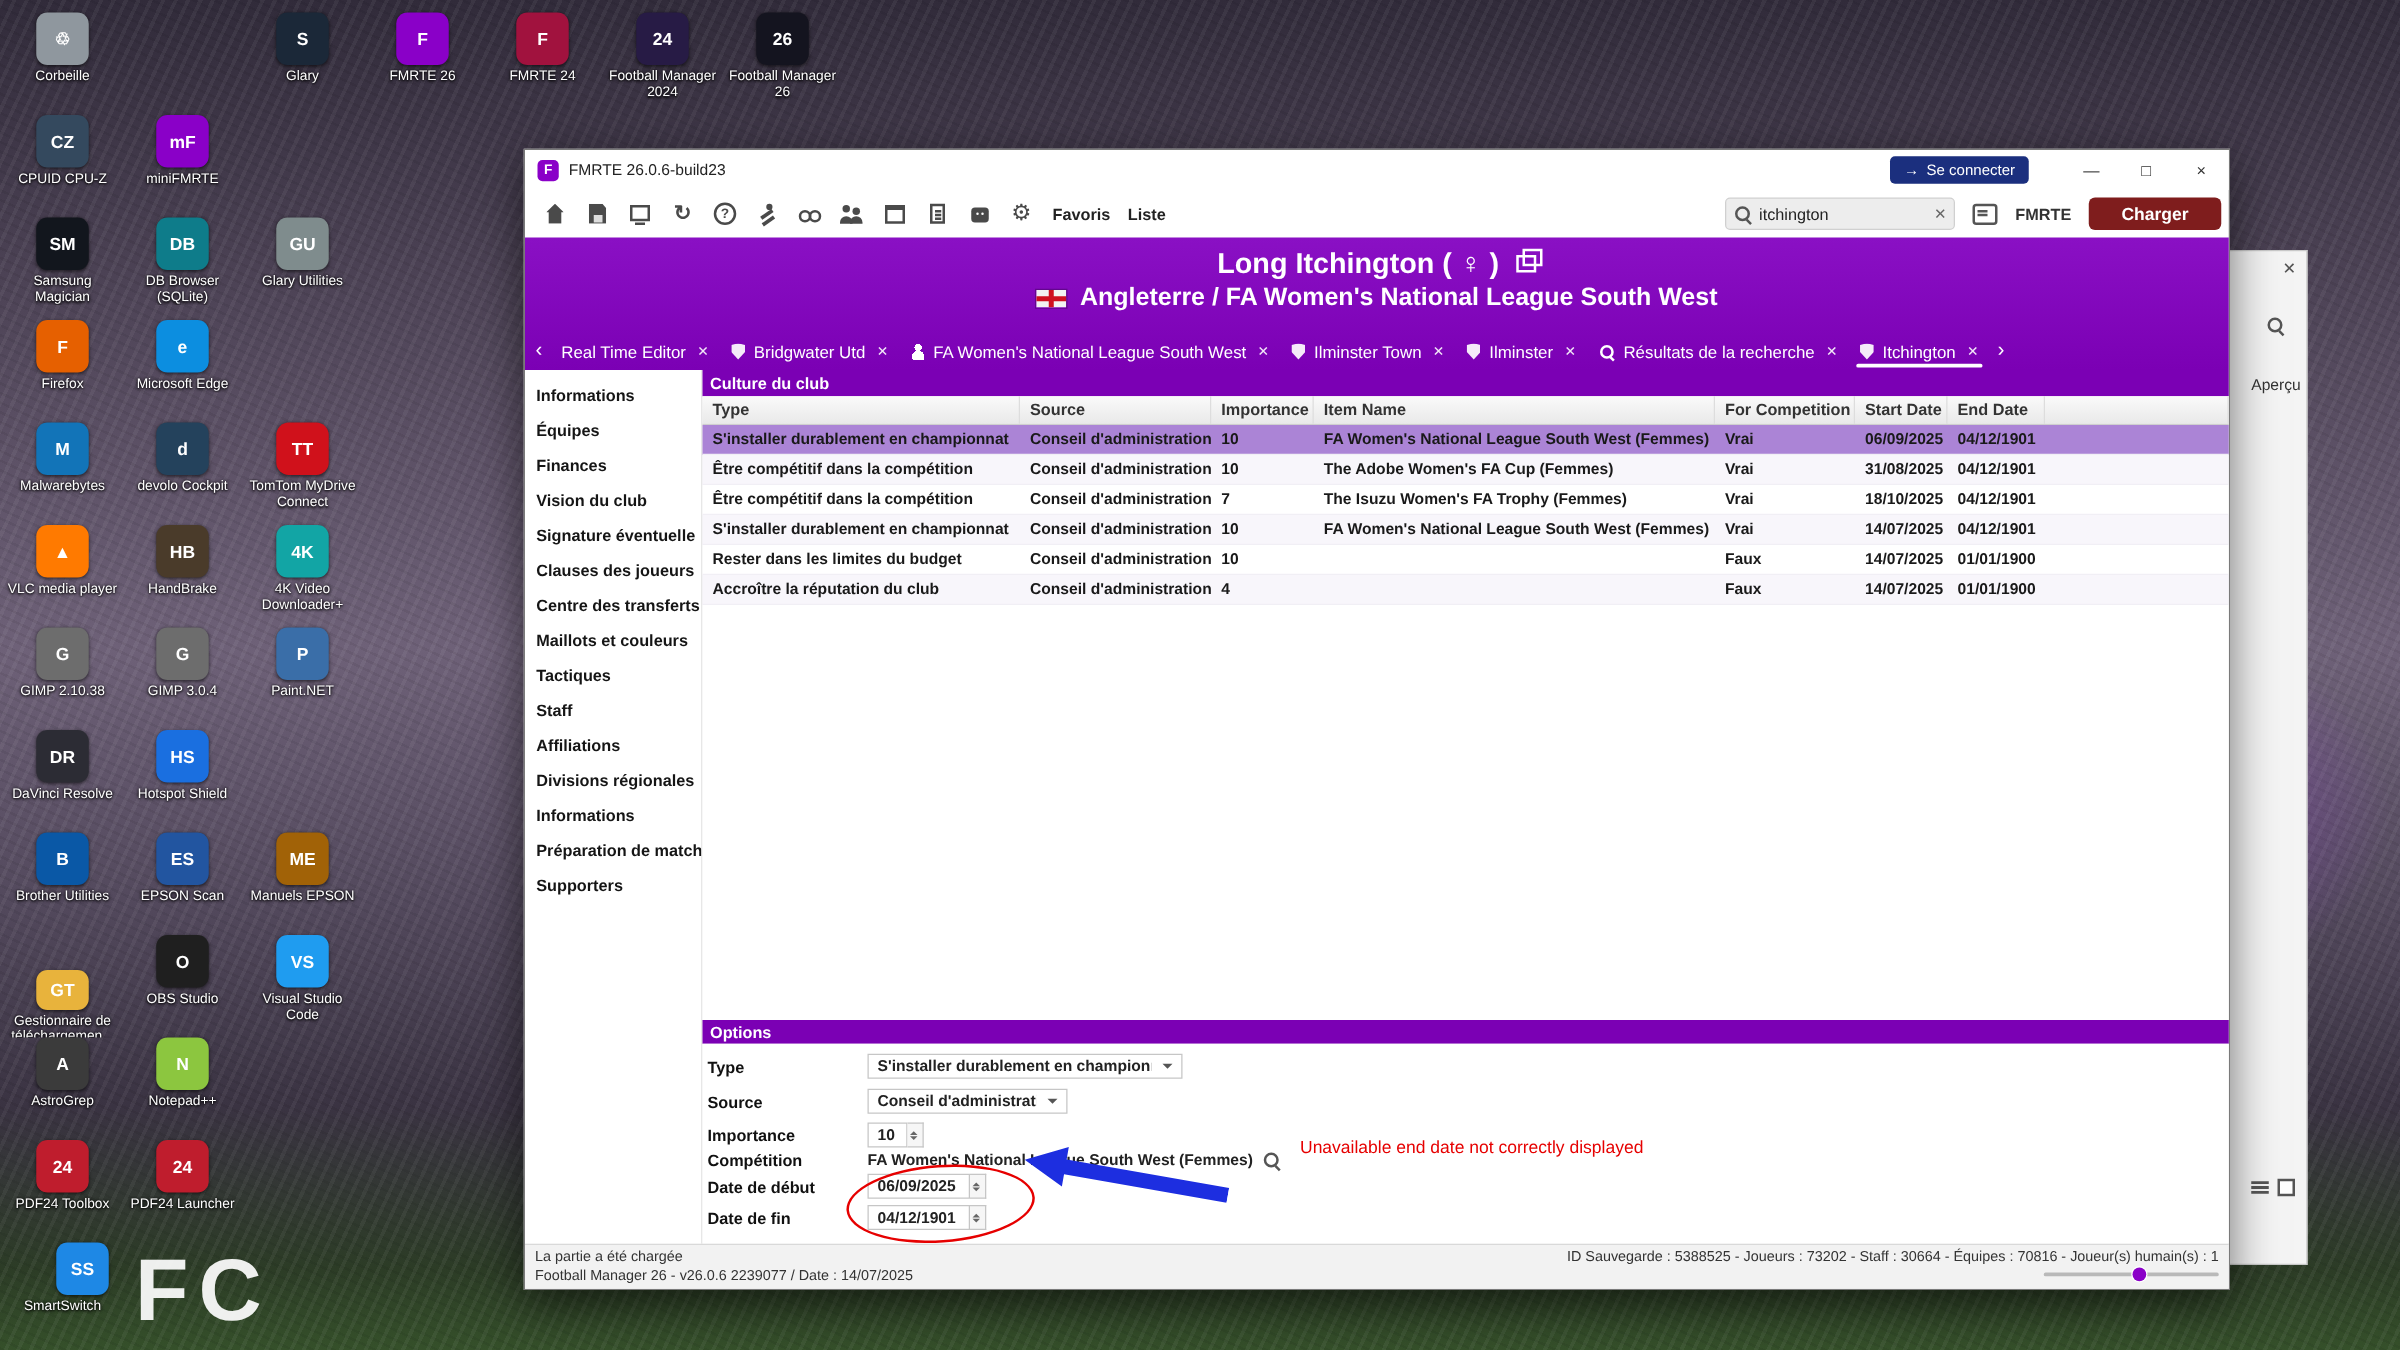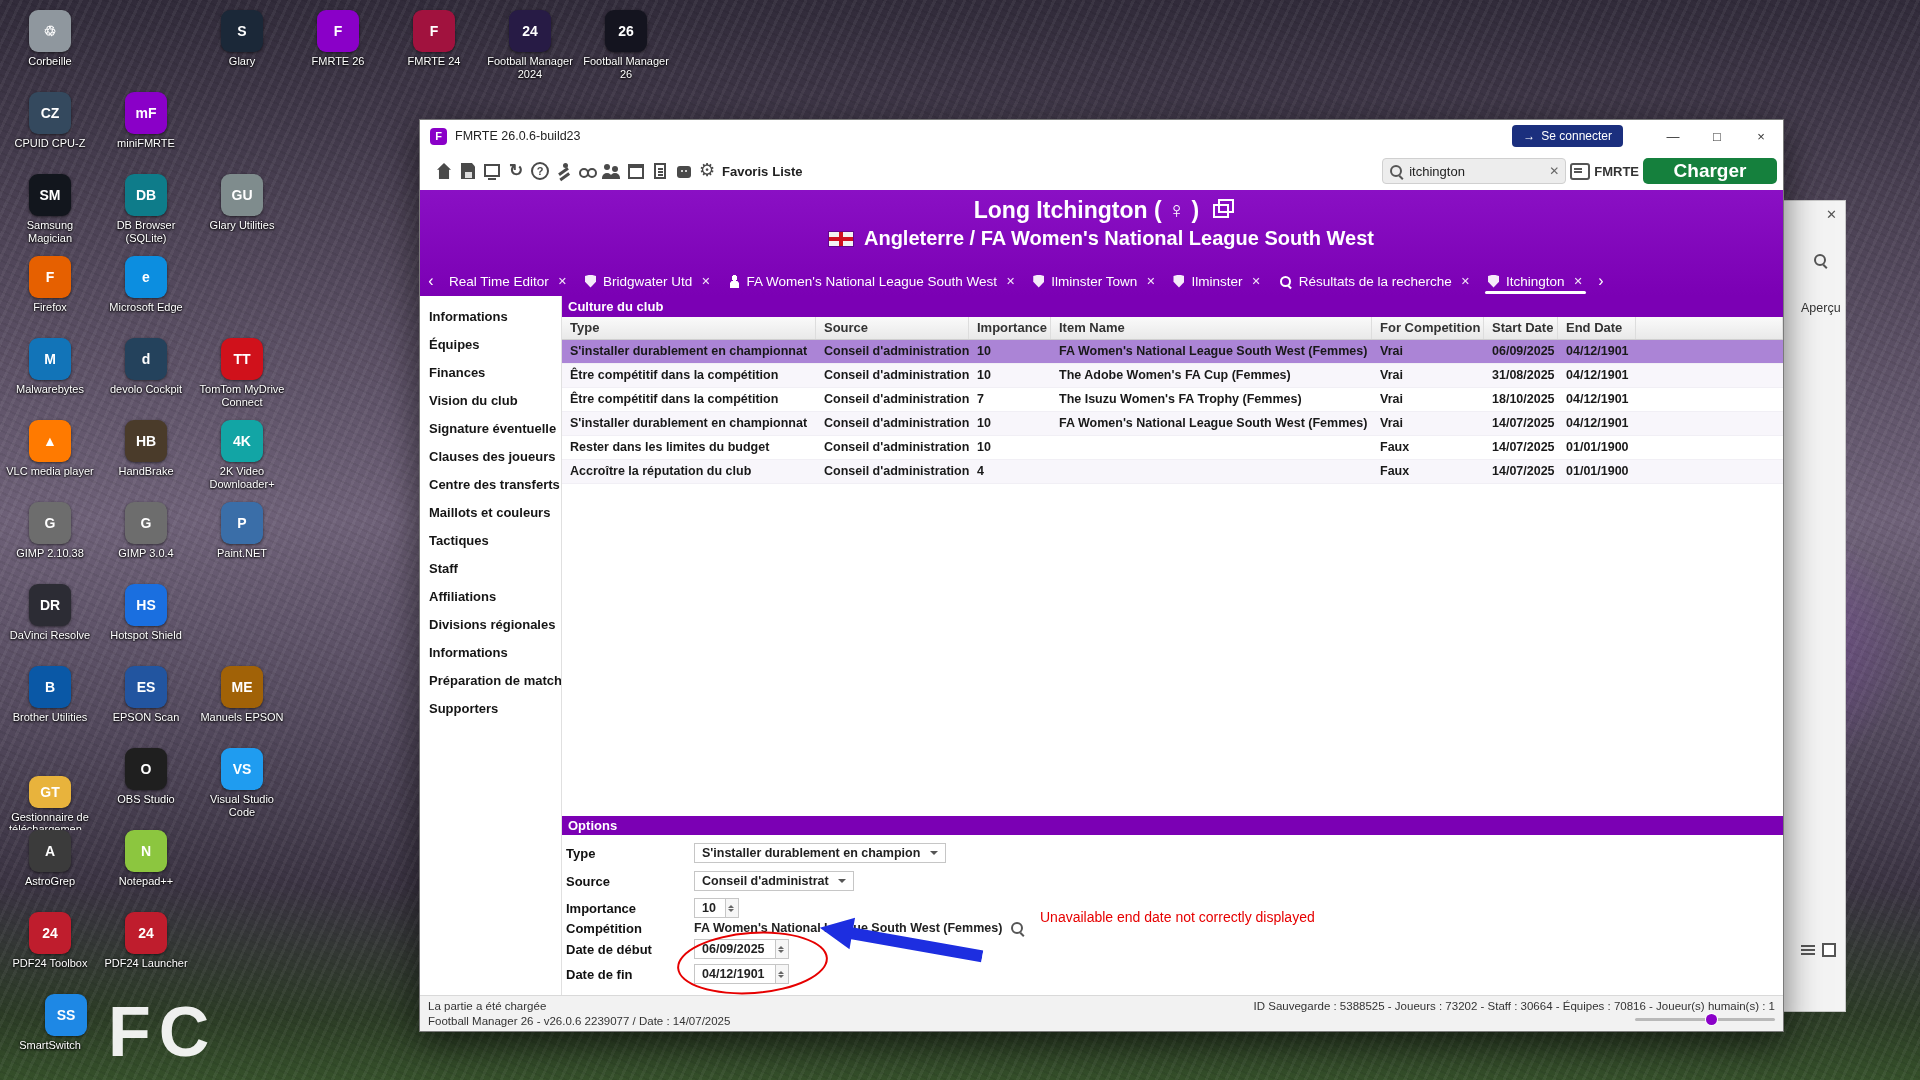--- a/index.html
+++ b/index.html
@@ -34,31 +34,31 @@
   .mag::after{content:"";position:absolute;left:11px;top:11px;width:5px;height:2px;background:var(--mc,#555);transform:rotate(45deg);transform-origin:0 0}
   
   .app-window{position:absolute;left:419px;top:119px;width:1363px;height:911px;background:#fff;border:1px solid #7a7a7a;box-shadow:0 10px 34px rgba(0,0,0,.55);display:flex;flex-direction:column;z-index:5}
   .titlebar{height:32px;background:#fff;display:flex;align-items:center;padding-left:10px;flex:none}
   .app-ic{width:17px;height:17px;border-radius:4px;background:#8a00c8;color:#fff;font-size:11px;font-weight:bold;display:flex;align-items:center;justify-content:center;flex:none}
   .title-text{font-size:12.5px;color:#222;margin-left:8px;flex:1;white-space:nowrap}
   .connect-btn{background:#1b2f7e;color:#fff;font-size:12px;height:22px;border-radius:4px;display:flex;align-items:center;gap:6px;padding:0 11px;margin-right:28px;white-space:nowrap}
   .connect-arrow{color:#fff;font-size:12px}
   .win-btn{width:44px;height:32px;display:flex;align-items:center;justify-content:center;font-size:13px;color:#333}
   
-  .toolbar{height:38px;display:flex;align-items:center;padding:0 6px 0 14px;gap:4px;flex:none}
+  .toolbar{height:38px;display:flex;align-items:center;padding:0 6px 0 14px;gap:14px;flex:none}
   .tbicon{width:20px;height:20px;display:inline-block;position:relative;flex:none}
   .tb-label{font-size:13px;color:#222;font-weight:600}
   .tb-spacer{flex:1}
   .searchbox{width:170px;height:24px;background:#ededed;border:1px solid #d0d0d0;border-radius:4px;display:flex;align-items:center;padding:0 6px;gap:5px;flex:none}
   .searchbox .val{font-size:13px;color:#222;flex:1;white-space:nowrap;overflow:hidden}
   .clear-x{color:#666;font-size:12px}
   .msg-ic{width:16px;height:13px;border:2px solid #555;border-radius:3px;position:relative;flex:none}
   .msg-ic::after{content:"";position:absolute;left:2px;top:3px;width:8px;height:2px;background:#555;box-shadow:0 3px 0 #555}
   .fmrte-lab{font-size:13px;font-weight:bold;color:#333}
-  .charger-btn{background:#15803d;color:#fff;font-weight:bold;font-size:19px;width:134px;height:26px;border-radius:5px;display:flex;align-items:center;justify-content:center;flex:none}
+  .charger-btn{background:#7f1d1d;color:#fff;font-weight:bold;font-size:14px;width:106px;height:26px;border-radius:5px;display:flex;align-items:center;justify-content:center;flex:none}
   
   [data-icon="home"]::before{content:"";position:absolute;inset:2px 3px;background:#4a4a4a;clip-path:polygon(50% 0,100% 42%,86% 42%,86% 100%,14% 100%,14% 42%,0 42%)}
   [data-icon="save"]::before{content:"";position:absolute;inset:2px 3px;background:#4a4a4a;clip-path:polygon(0 0,78% 0,100% 22%,100% 100%,0 100%)}
   [data-icon="save"]::after{content:"";position:absolute;left:7px;top:11px;width:7px;height:6px;background:#ddd}
   [data-icon="monitor"]::before{content:"";position:absolute;left:2px;top:3px;right:2px;height:9px;border:2px solid #4a4a4a}
   [data-icon="monitor"]::after{content:"";position:absolute;left:6px;bottom:1px;width:8px;height:2px;background:#4a4a4a}
   [data-icon="refresh"]::before{content:"↻";position:absolute;left:3px;top:-1px;font-size:17px;font-weight:bold;color:#4a4a4a}
   [data-icon="help"]::before{content:"?";position:absolute;inset:1px;border:2px solid #4a4a4a;border-radius:50%;color:#4a4a4a;font-weight:bold;font-size:11px;text-align:center;line-height:14px}
   [data-icon="run"]::before{content:"";position:absolute;left:9px;top:2px;width:5px;height:5px;border-radius:50%;background:#4a4a4a}
   [data-icon="run"]::after{content:"";position:absolute;left:4px;top:9px;width:11px;height:3px;background:#4a4a4a;transform:rotate(-35deg);box-shadow:-2px 5px 0 #4a4a4a}
@@ -220,21 +220,21 @@
       <span class="dlabel">VLC media player</span>
     </div>
 
     <div class="dicon" style="grid-area: 6 / 2;">
       <span class="tile" style="background: rgb(74, 59, 42);">HB</span>
       <span class="dlabel">HandBrake</span>
     </div>
 
     <div class="dicon" style="grid-area: 6 / 3;">
       <span class="tile" style="background: rgb(18, 165, 165);">4K</span>
-      <span class="dlabel">2K Video Downloader+</span>
+      <span class="dlabel">4K Video Downloader+</span>
     </div>
 
     <div class="dicon" style="grid-area: 7 / 1;">
       <span class="tile" style="background: rgb(109, 109, 109);">G</span>
       <span class="dlabel">GIMP 2.10.38</span>
     </div>
 
     <div class="dicon" style="grid-area: 7 / 2;">
       <span class="tile" style="background: rgb(109, 109, 109);">G</span>
       <span class="dlabel">GIMP 3.0.4</span>

